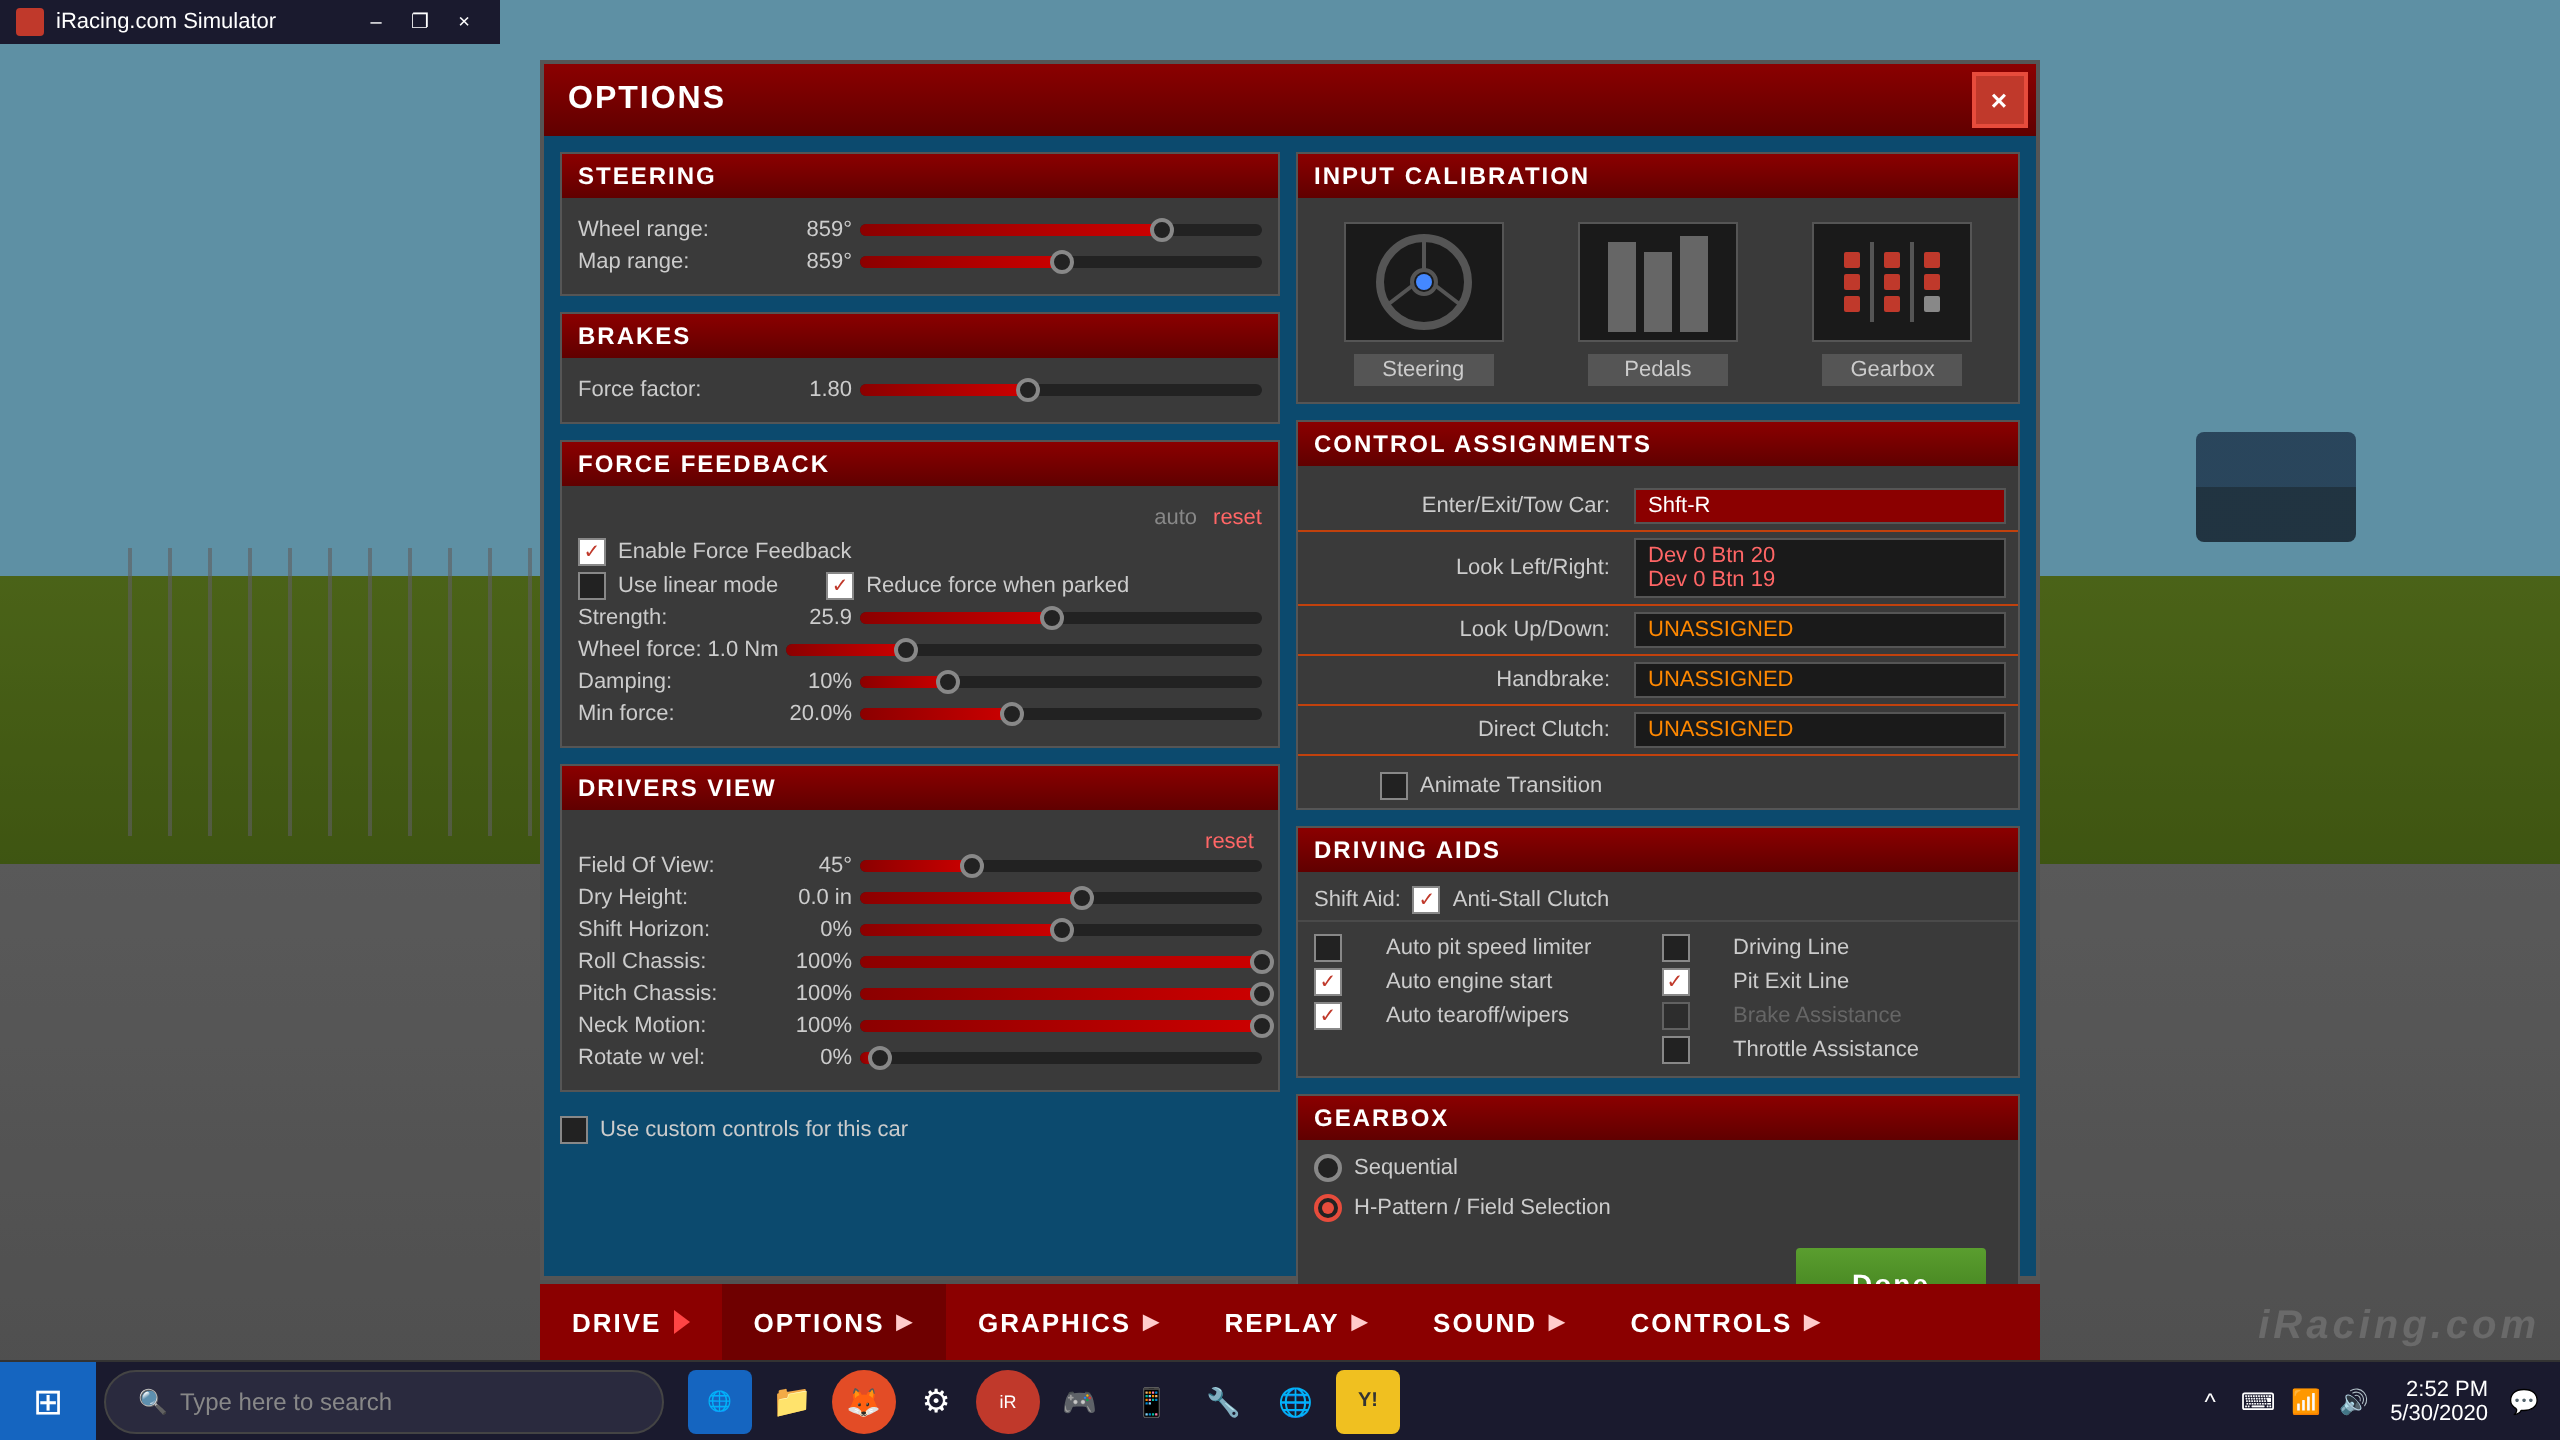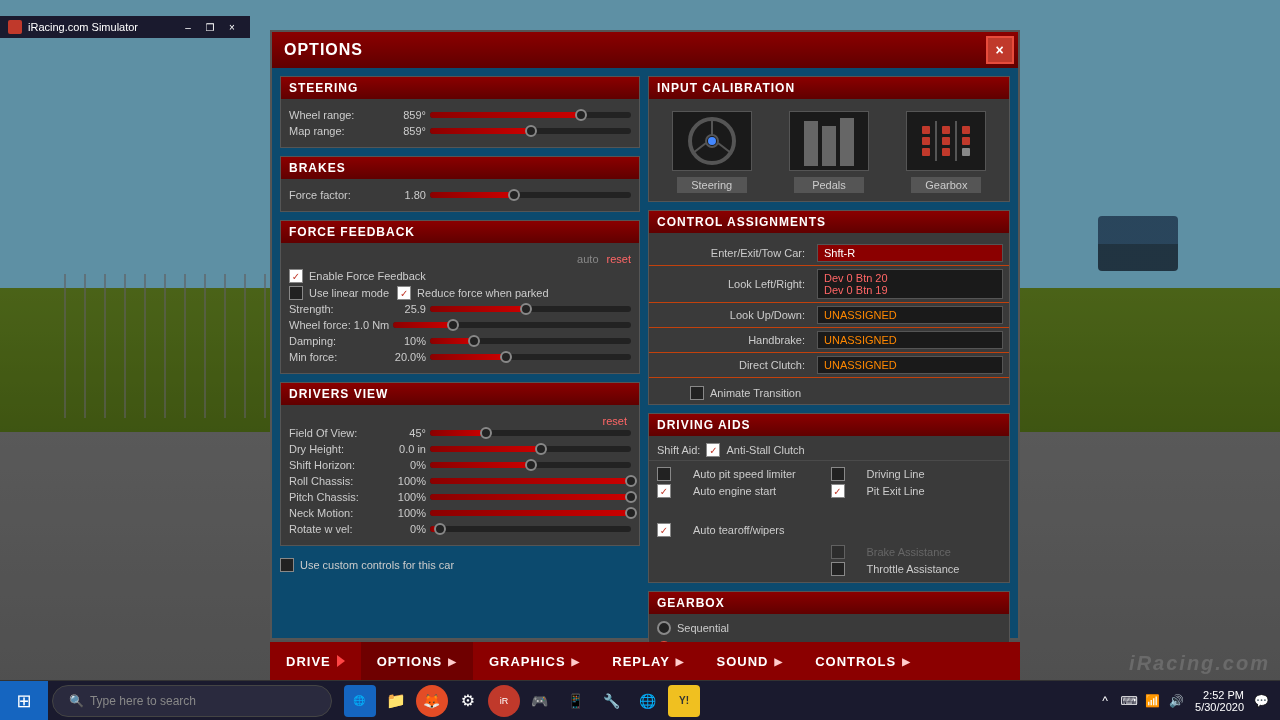--- a/index.html
+++ b/index.html
@@ -96,21 +96,21 @@
       align-items: center;
       justify-content: center;
       font-size: 12px;
       color: white;
     }
     .time-display { text-align: right; }
 
     
     .window-chrome {
       position: absolute;
-      top: 16px;
+      top: 0;
       left: 0;
       width: 250px;
       height: 22px;
       background: #1a1a2e;
       display: flex;
       align-items: center;
       padding: 0 8px;
       color: white;
       font-size: 11px;
       z-index: 101;
@@ -467,21 +467,21 @@
       gap: 3px;
       padding: 6px 8px;
     }
     .aid-row {
       display: flex;
       align-items: center;
       gap: 22px;
       color: #ccc;
       font-size: 11px;
     }
-    .aid-row.disabled { color: #666; margin-top: 44px; }
+    .aid-row.disabled { color: #666; }
     .aid-row.disabled .cb { opacity: 0.5; }
 
     .shift-aid-row {
       display: flex;
       align-items: center;
       gap: 6px;
       padding: 3px 8px;
       color: #ccc;
       font-size: 11px;
       border-bottom: 1px solid #4a4a4a;
@@ -681,21 +681,21 @@
           <div class="section-header">FORCE FEEDBACK</div>
           <div class="panel-section-content">
             <div class="ff-row">
               <span class="ff-auto">auto</span>
               <span class="ff-reset">reset</span>
             </div>
             <div class="checkbox-row">
               <div class="cb checked"></div>
               <span>Enable Force Feedback</span>
             </div>
-            <div style="display:flex; gap:8px;">
+            <div style="display:flex; gap:24px;">
               <div class="checkbox-row">
                 <div class="cb"></div>
                 <span>Use linear mode</span>
               </div>
               <div class="checkbox-row">
                 <div class="cb checked"></div>
                 <span>Reduce force when parked</span>
               </div>
             </div>
             <div class="slider-row">

